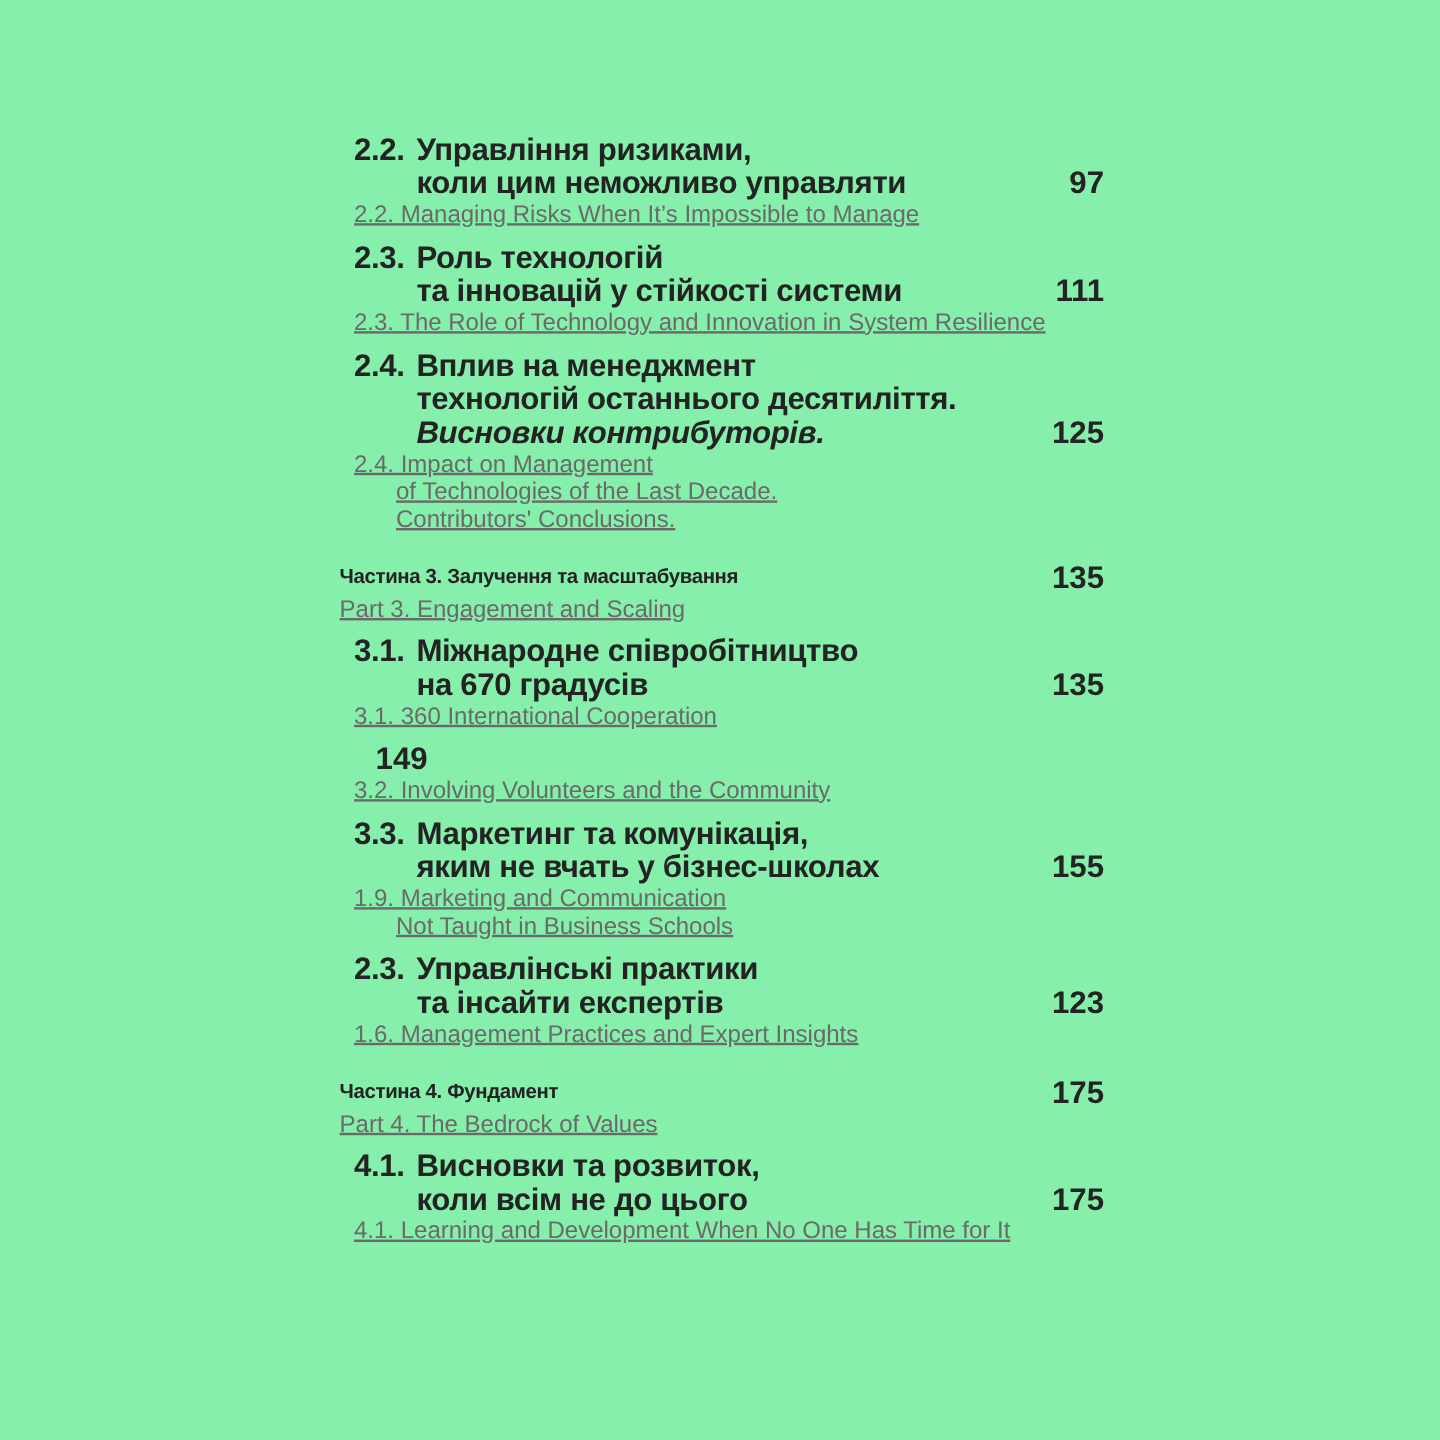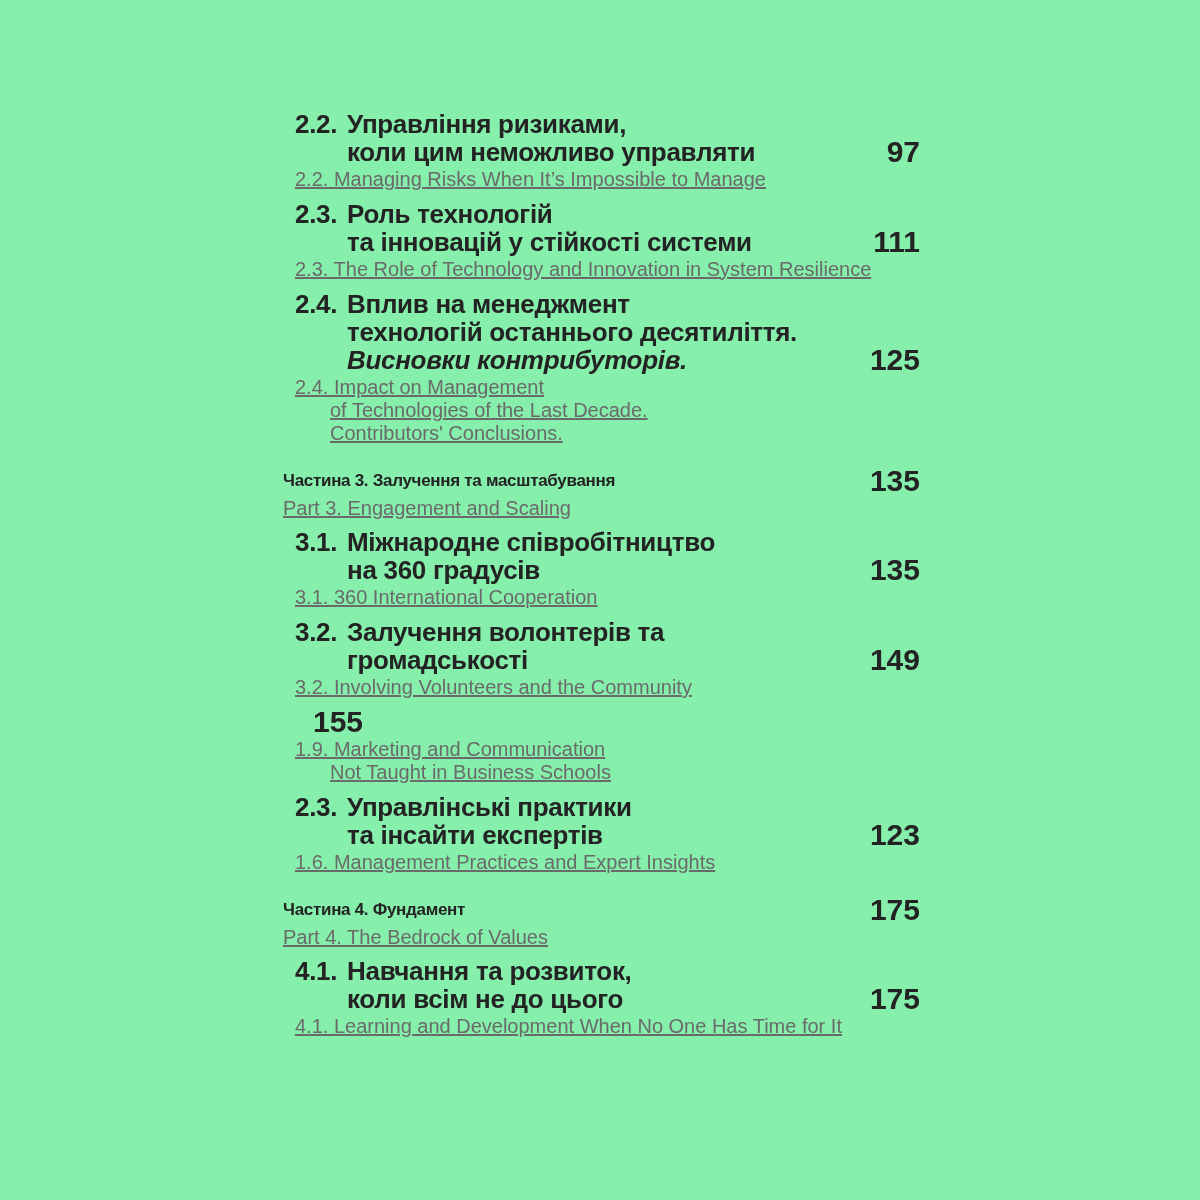--- a/index.html
+++ b/index.html
@@ -58,21 +58,21 @@
   }
   .ptitle {
     font-weight: bold;
     font-size: 17px;
     line-height: 28px;
     letter-spacing: -0.3px;
     color: #232323;
   }
   .pg {
     font-weight: bold;
-    font-size: 30px;
+    font-size: 26px;
     line-height: 28px;
     color: #232323;
     padding-left: 18px;
     white-space: nowrap;
   }
   .sub {
     font-size: 20px;
     line-height: 23px;
     color: #6a6a6a;
     margin-top: 2px;
@@ -125,36 +125,37 @@
       <div class="trow">
         <div class="ptitle">Частина 3. Залучення та масштабування</div>
         <div class="pg">135</div>
       </div>
       <div class="sub">Part 3. Engagement and Scaling</div>
     </div>
 
     <div class="entry">
       <div class="trow">
         <div class="ttl"><span class="num">3.1.</span><span class="tmain">Міжнародне співробітництво
-на 360 градусів</span></div>
+на 670 градусів</span></div>
         <div class="pg">135</div>
       </div>
       <div class="sub">3.1. 360 International Cooperation</div>
     </div>
 
     <div class="entry">
       <div class="trow">
-        <div class="ttl"><span class="num">3.2.</span><span class="tmain">Залучення волонтерів та громадськості</span></div>
         <div class="pg">149</div>
       </div>
       <div class="sub">3.2. Involving Volunteers and the Community</div>
     </div>
 
     <div class="entry">
       <div class="trow">
+        <div class="ttl"><span class="num">3.3.</span><span class="tmain">Маркетинг та комунікація,
+яким не вчать у бізнес-школах</span></div>
         <div class="pg">155</div>
       </div>
       <div class="sub">1.9. Marketing and Communication
 Not Taught in Business Schools</div>
     </div>
 
     <div class="entry">
       <div class="trow">
         <div class="ttl"><span class="num">2.3.</span><span class="tmain">Управлінські практики
 та інсайти експертів</span></div>
@@ -166,21 +167,21 @@
     <div class="part">
       <div class="trow">
         <div class="ptitle">Частина 4. Фундамент</div>
         <div class="pg">175</div>
       </div>
       <div class="sub">Part 4. The Bedrock of Values</div>
     </div>
 
     <div class="entry">
       <div class="trow">
-        <div class="ttl"><span class="num">4.1.</span><span class="tmain">Навчання та розвиток,
+        <div class="ttl"><span class="num">4.1.</span><span class="tmain">Висновки та розвиток,
 коли всім не до цього</span></div>
         <div class="pg">175</div>
       </div>
       <div class="sub">4.1. Learning and Development When No One Has Time for It</div>
     </div>
 
   </div>
 </div>
 
 </body></html>

